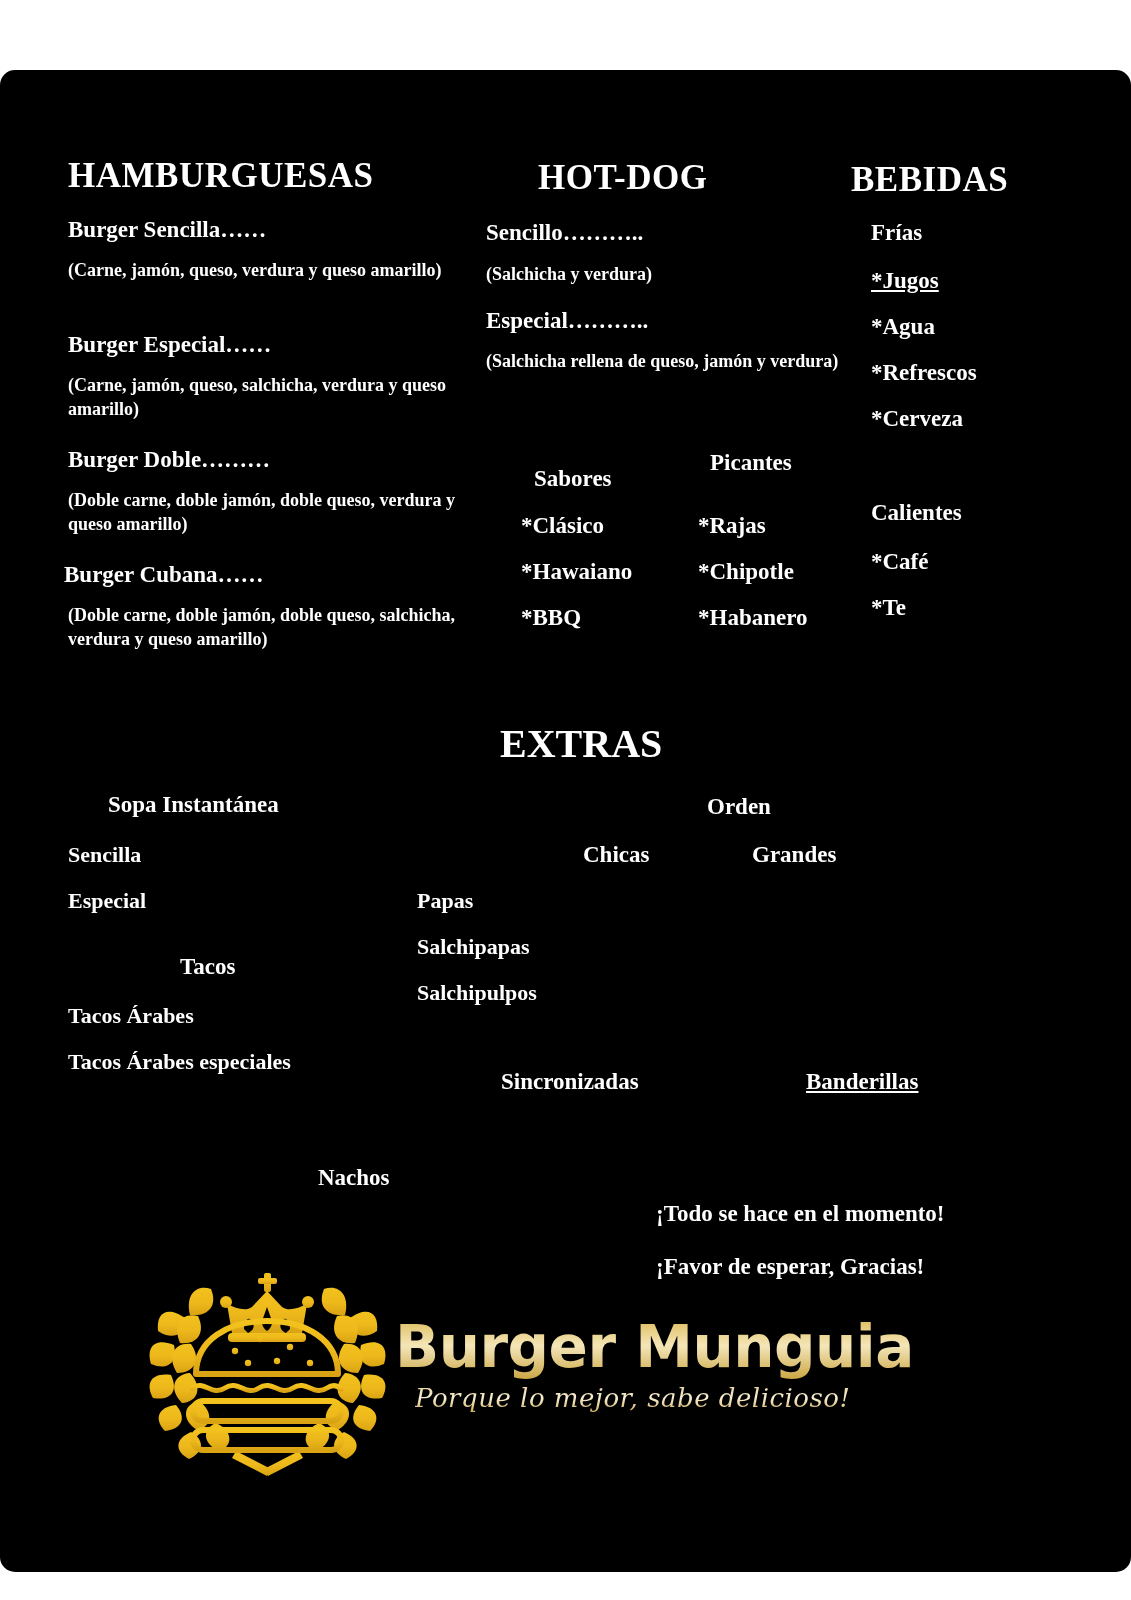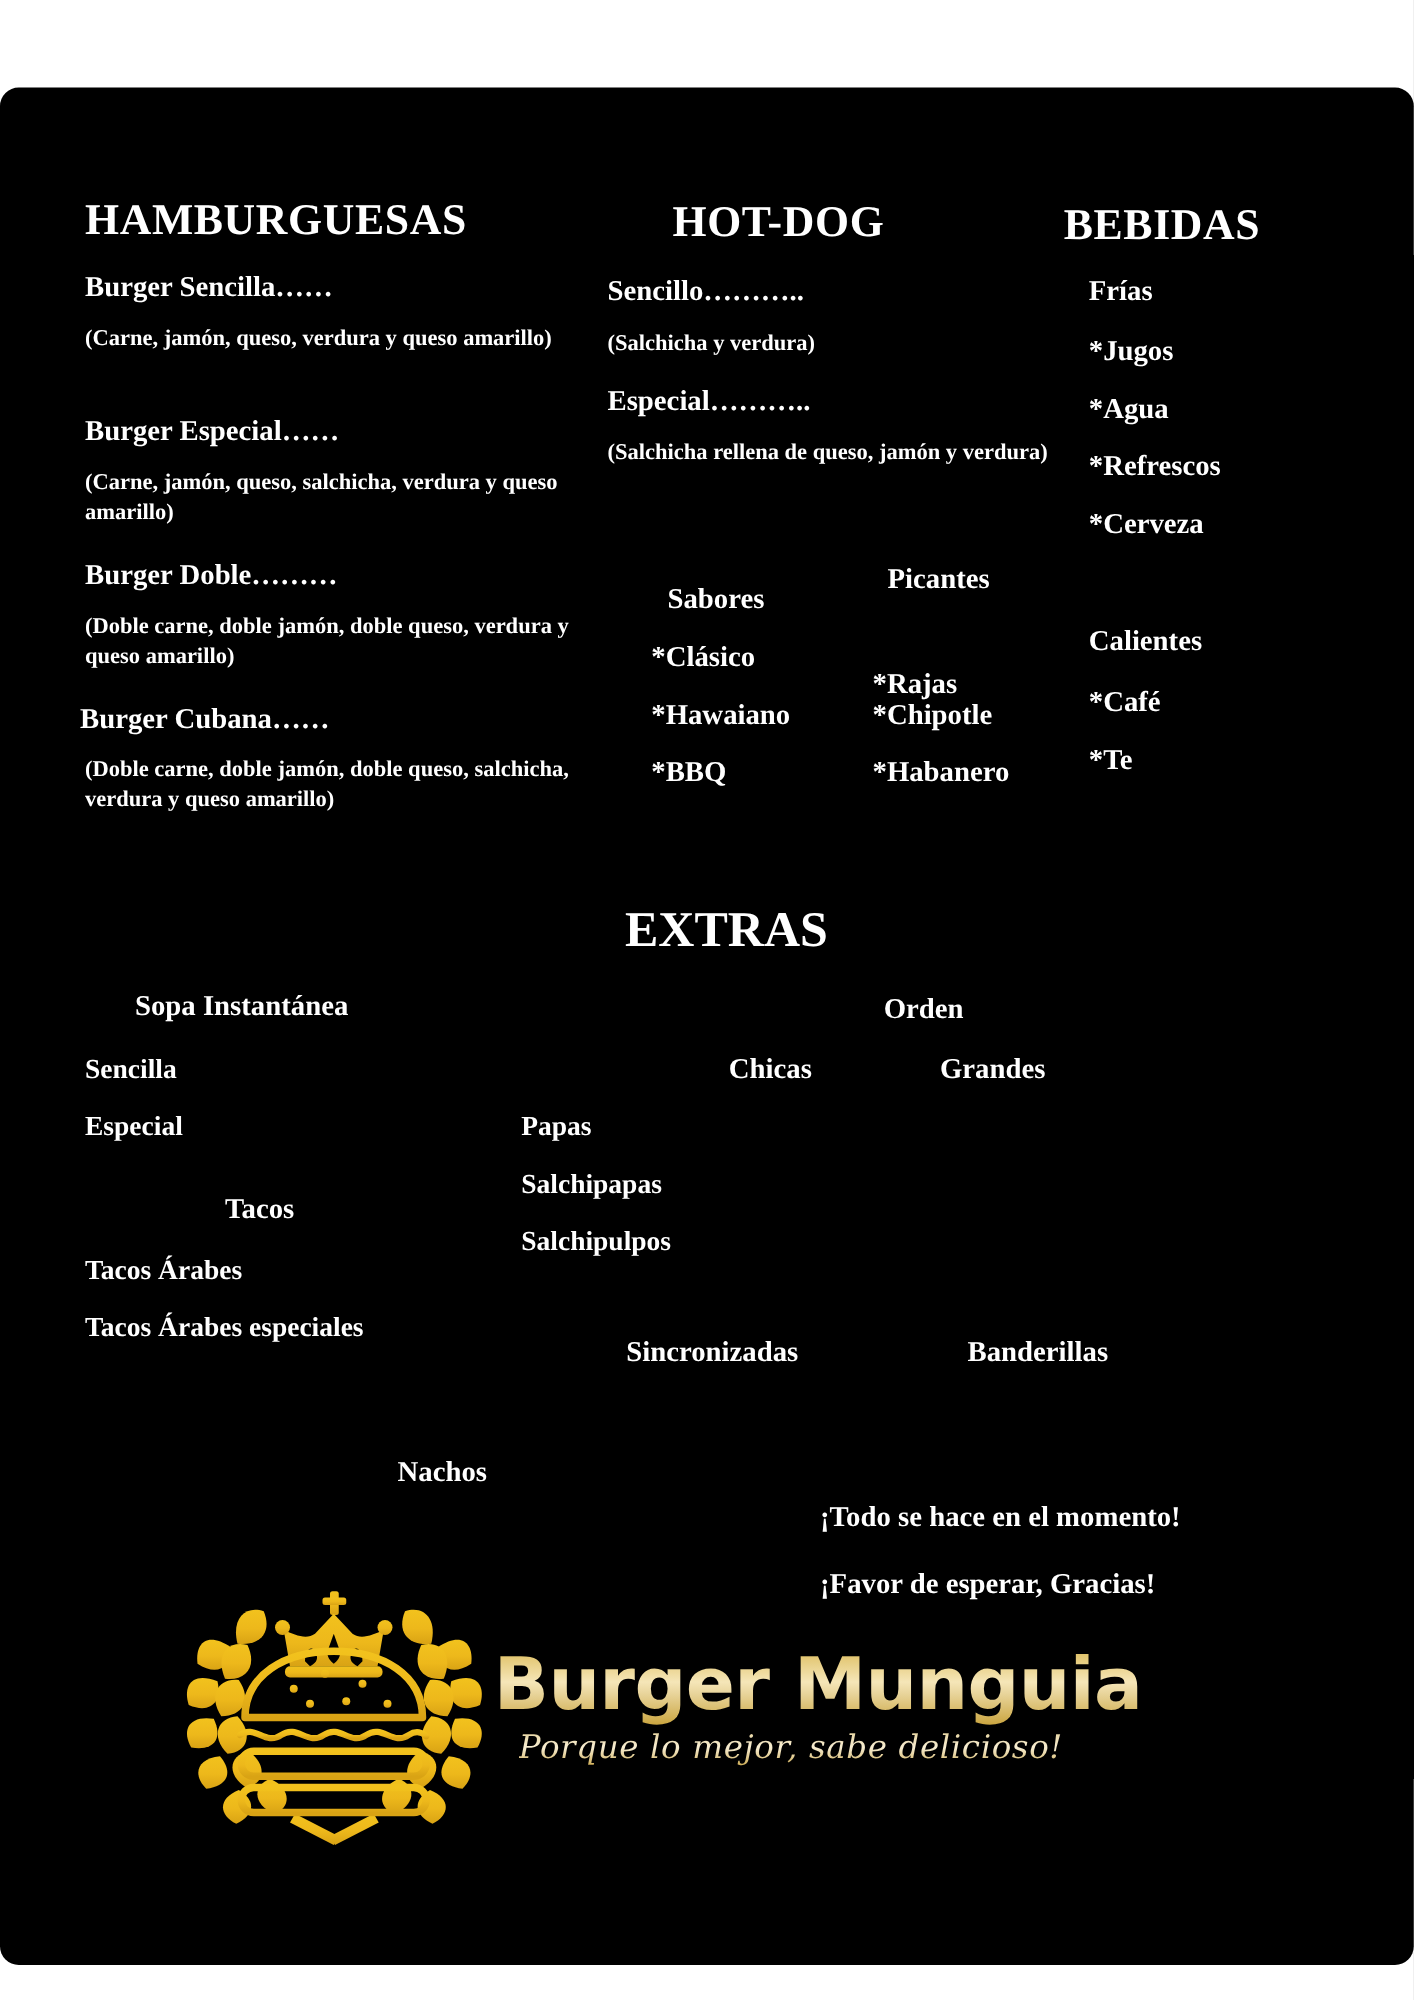--- a/index.html
+++ b/index.html
@@ -120,28 +120,28 @@
 
   <div class="wrapline item-name" style="left:486px; top:238px; width:380px;">Especial………..</div>
   <div class="wrapline item-desc" style="left:486px; top:280px; width:355px;">(Salchicha rellena de queso, jamón y verdura)</div>
 
   <div class="txt sub-head" style="left:534px; top:396px;">Sabores</div>
   <div class="txt bullet" style="left:521px; top:443px;">*Clásico</div>
   <div class="txt bullet" style="left:521px; top:489px;">*Hawaiano</div>
   <div class="txt bullet" style="left:521px; top:535px;">*BBQ</div>
 
   <div class="txt sub-head" style="left:710px; top:380px;">Picantes</div>
-  <div class="txt bullet" style="left:698px; top:443px;margin-top:21px;">*Rajas</div>
+  <div class="txt bullet" style="left:698px; top:443px;">*Rajas</div>
   <div class="txt bullet" style="left:698px; top:489px;">*Chipotle</div>
   <div class="txt bullet" style="left:698px; top:535px;">*Habanero</div>
 
   <div class="txt sec-head" style="left:851px; top:90px;">BEBIDAS</div>
 
   <div class="txt sub-head" style="left:871px; top:150px;">Frías</div>
-  <div class="txt bullet" style="left:871px; top:198px;">*Jugos</div>
+  <div class="txt bullet" style="left:871px; top:198px;text-decoration:underline;">*Jugos</div>
   <div class="txt bullet" style="left:871px; top:244px;">*Agua</div>
   <div class="txt bullet" style="left:871px; top:290px;">*Refrescos</div>
   <div class="txt bullet" style="left:871px; top:336px;">*Cerveza</div>
 
   <div class="txt sub-head" style="left:871px; top:430px;">Calientes</div>
   <div class="txt bullet" style="left:871px; top:479px;">*Café</div>
   <div class="txt bullet" style="left:871px; top:525px;">*Te</div>
 
   <div class="txt extras-head" style="left:500px; top:650px;">EXTRAS</div>
 
@@ -155,21 +155,21 @@
 
   <div class="txt ex-head" style="left:707px; top:724px;">Orden</div>
   <div class="txt ex-head" style="left:583px; top:772px;">Chicas</div>
   <div class="txt ex-head" style="left:752px; top:772px;">Grandes</div>
 
   <div class="txt ex-item" style="left:417px; top:818px;">Papas</div>
   <div class="txt ex-item" style="left:417px; top:864px;">Salchipapas</div>
   <div class="txt ex-item" style="left:417px; top:910px;">Salchipulpos</div>
 
   <div class="txt ex-head" style="left:501px; top:999px;">Sincronizadas</div>
-  <div class="txt ex-head" style="left:774px; top:999px;">Banderillas</div>
+  <div class="txt ex-head" style="left:806px; top:999px;text-decoration:underline;">Banderillas</div>
 
   <div class="txt ex-head" style="left:318px; top:1095px;">Nachos</div>
 
   <div class="txt note" style="left:656px; top:1131px;">¡Todo se hace en el momento!</div>
   <div class="txt note" style="left:656px; top:1184px;">¡Favor de esperar, Gracias!</div>
 
   <div class="logo">
 
     <div class="logo-mark">
       <svg viewBox="0 0 255 225" width="255" height="225" aria-hidden="true">

